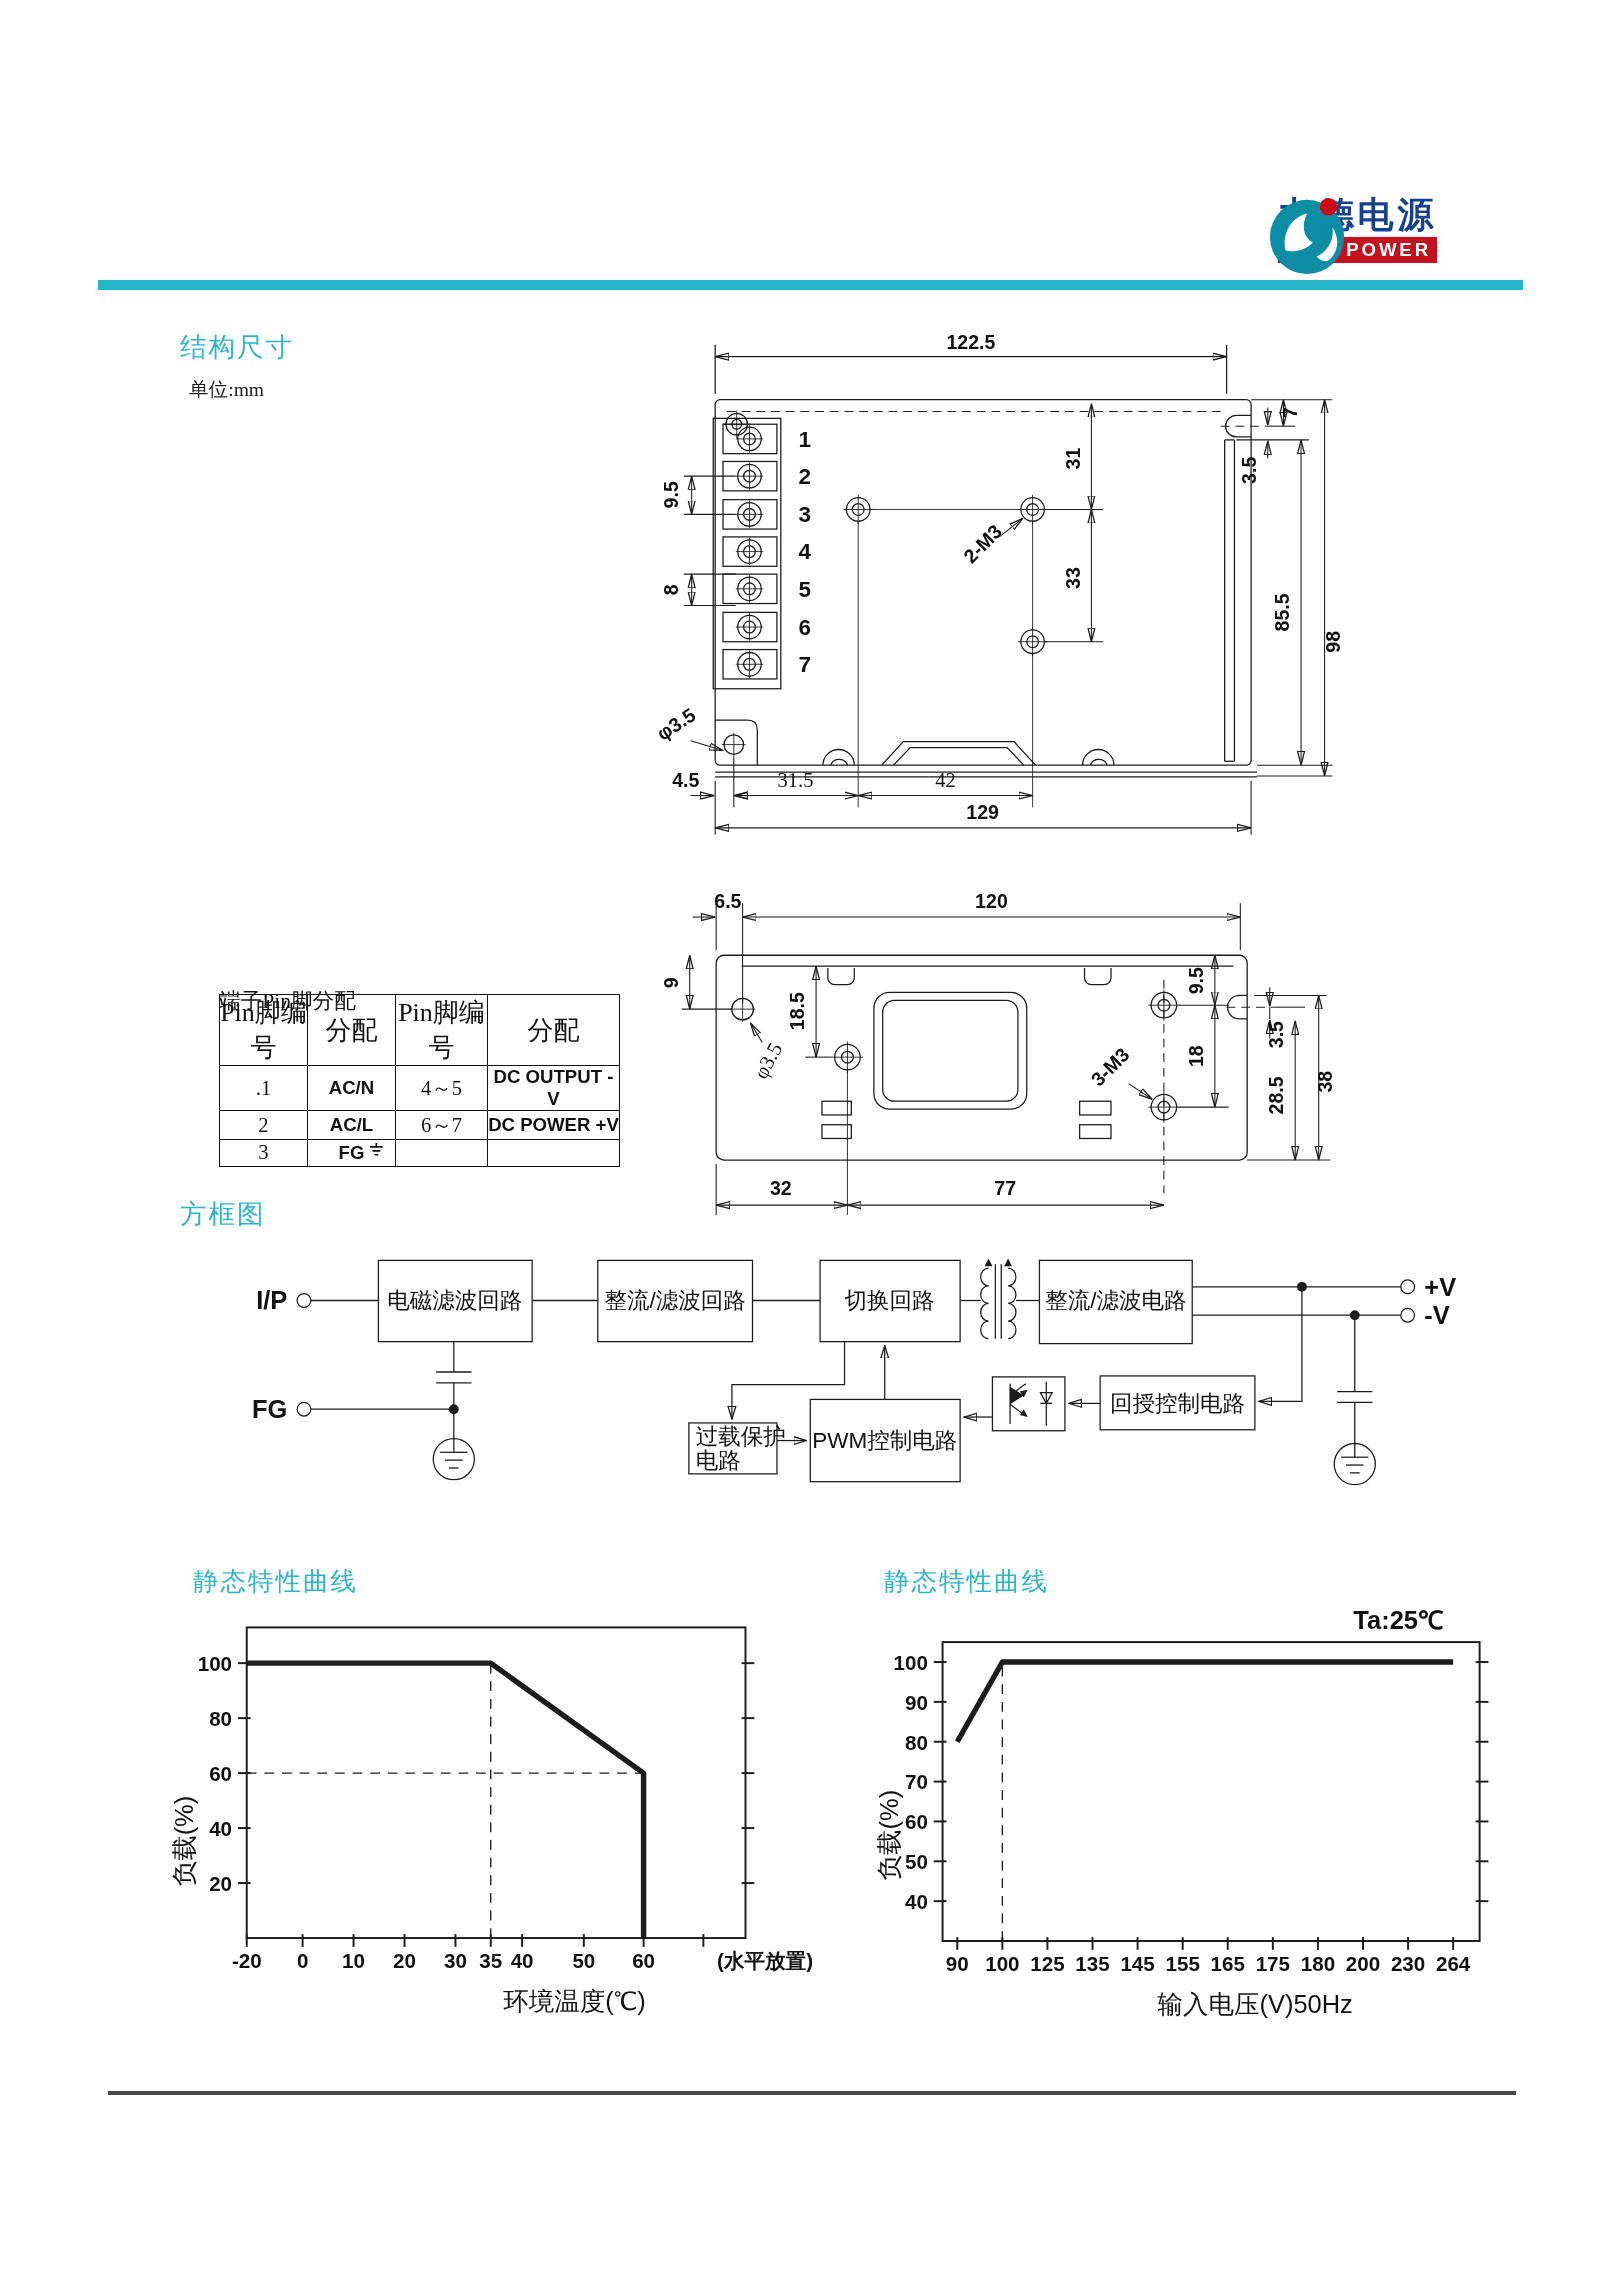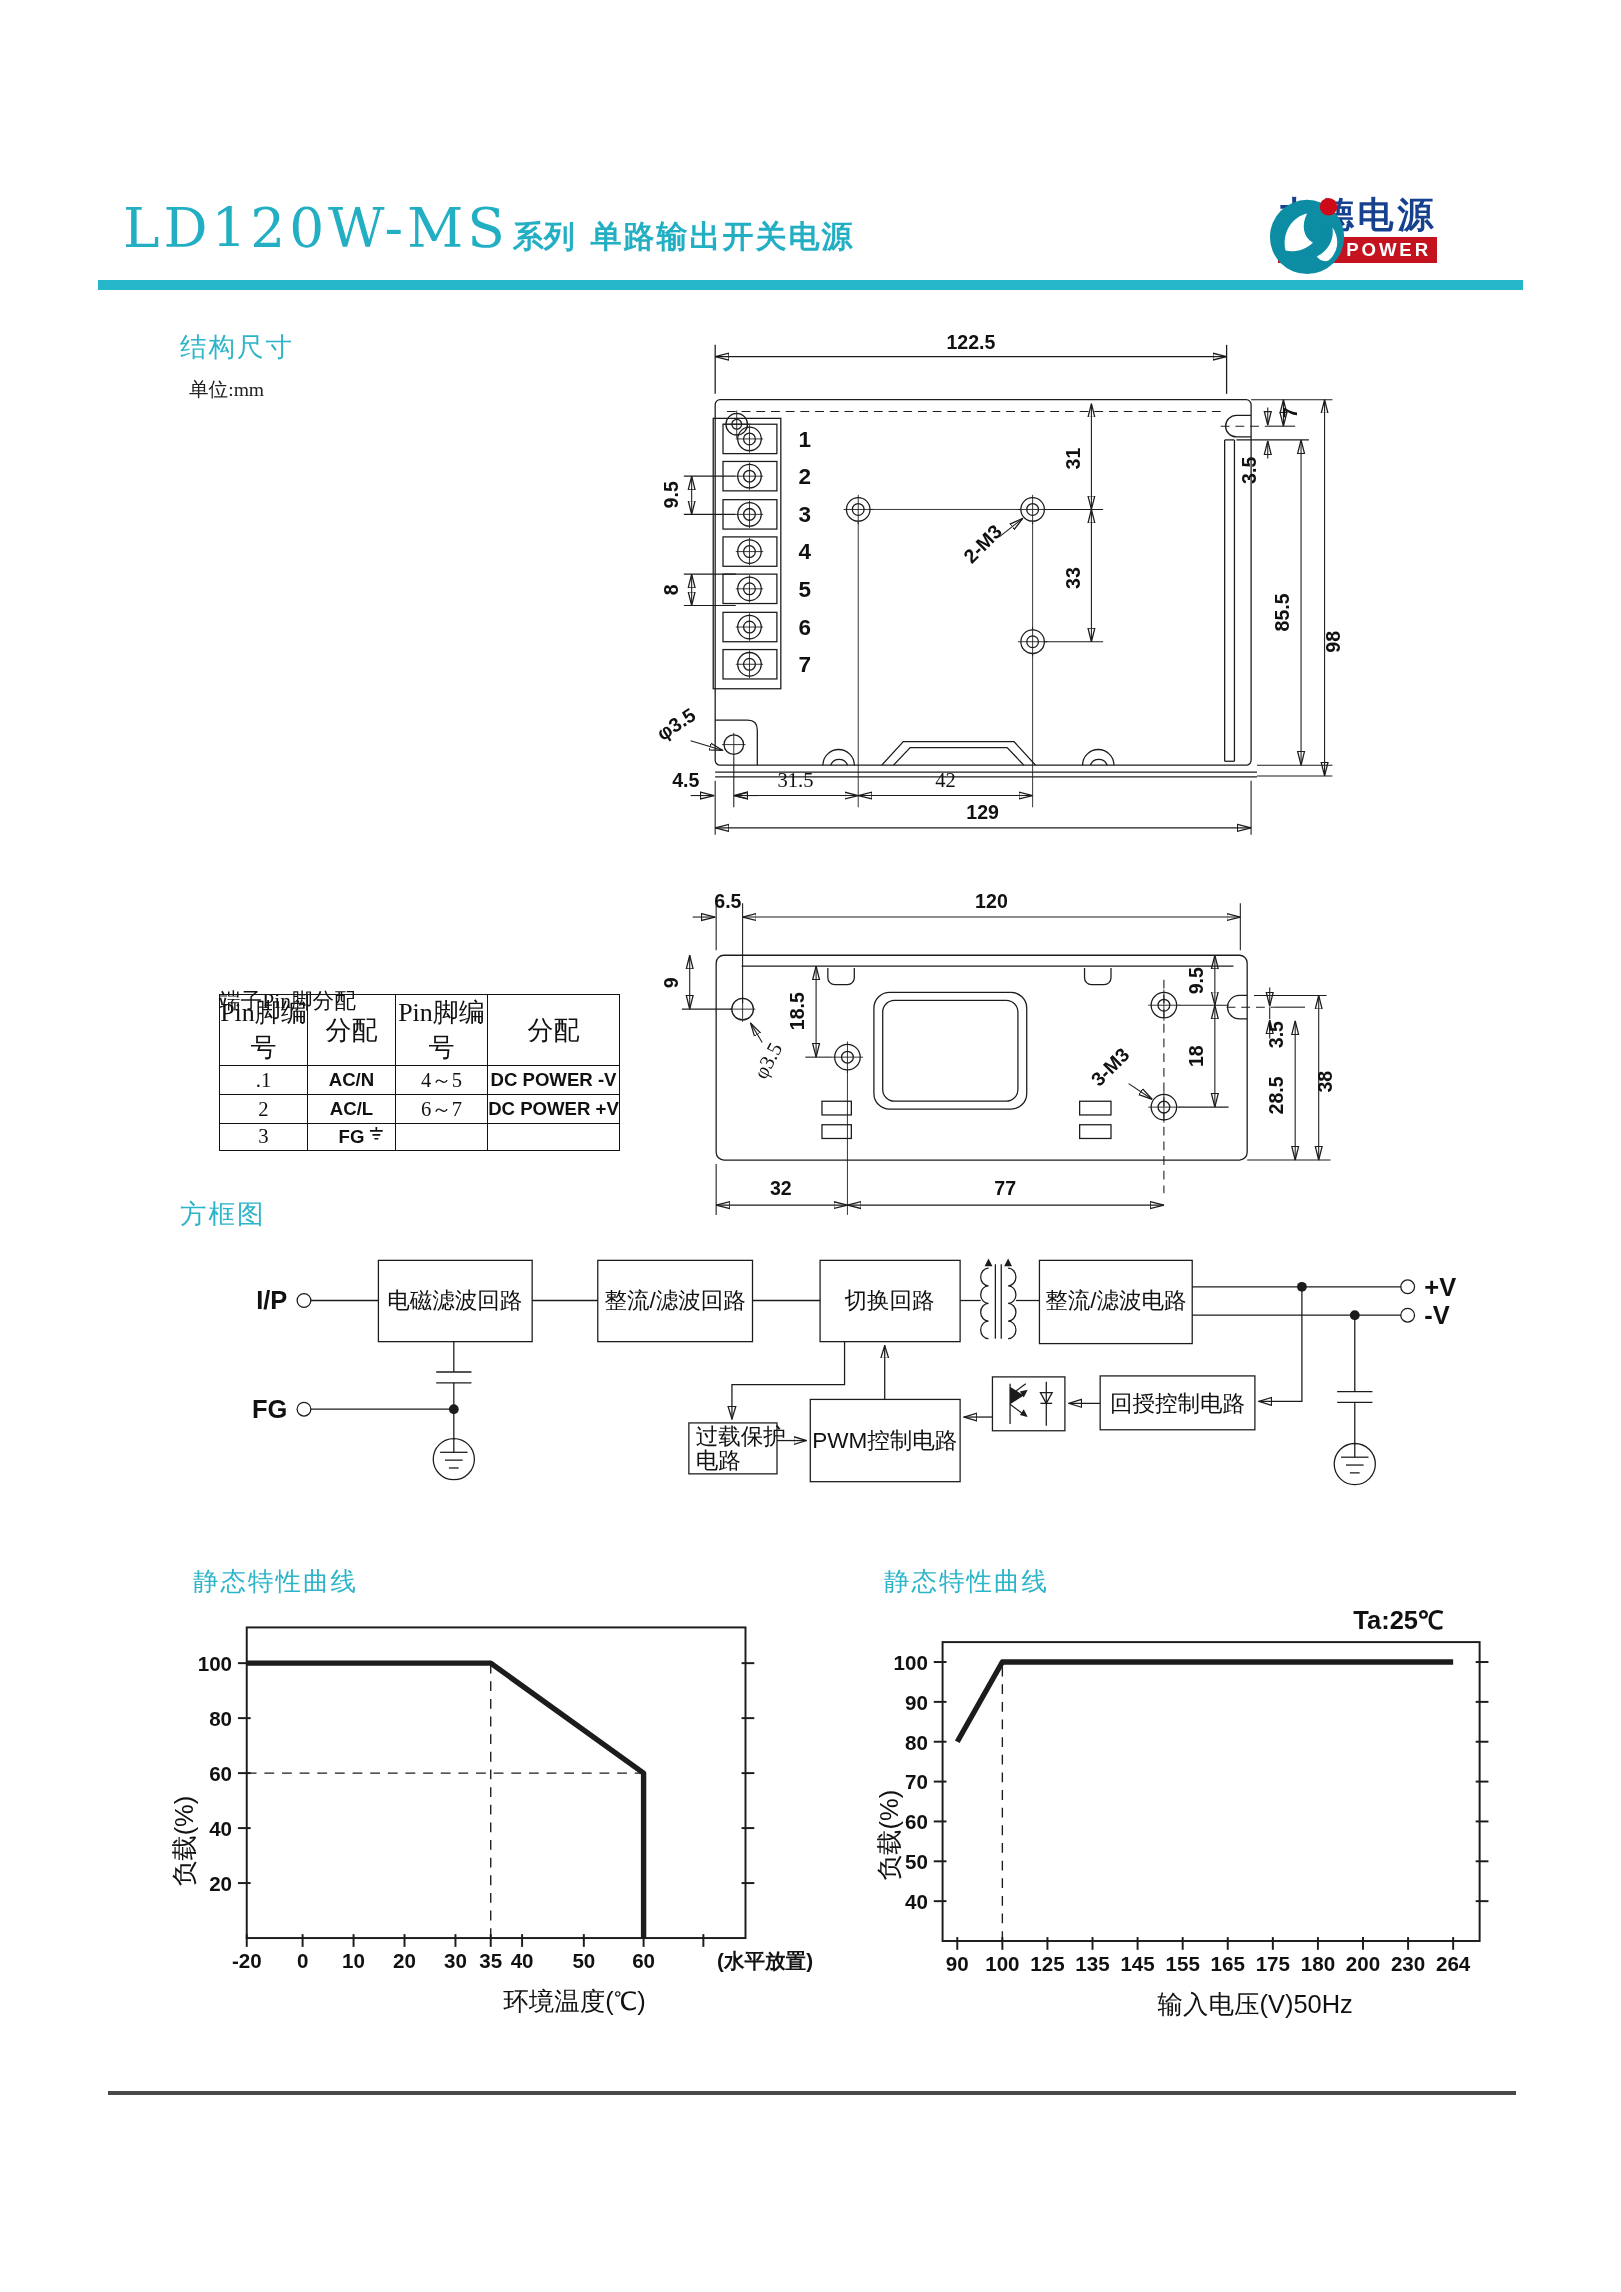--- a/index.html
+++ b/index.html
@@ -48,25 +48,20 @@
   .ctl{font:bold 21px "Liberation Sans",sans-serif;}
   .cax{font:26px "Liberation Sans",sans-serif;}
   .cann{font:bold 26px "Liberation Sans",sans-serif;}
   .footer-rule{position:absolute;left:108px;top:2091px;width:1408px;height:3.9px;background:#4a4a4a;}
 </style>
 </head>
 <body>
 
 <div class="page">
 
-  <div class="title-row">
-    <span class="title-model">LD120W-MS</span>
-      <span class="title-series">系列</span>
-      <span class="title-sub">单路输出开关电源</span>
-  </div>
 
   <div class="logo">
     <svg width="82" height="82" viewBox="0 0 84 84">
       <circle cx="40" cy="44" r="38" fill="#0d8da3"></circle>
       <path d="M18,58 C14,40 24,24 40,20 C34,32 36,44 46,50 C38,58 26,60 18,58 Z" fill="#ffffff"></path>
       <path d="M50,64 C62,58 68,46 66,34 C74,46 72,60 62,68 C58,70 53,68 50,64 Z" fill="#ffffff"></path>
       <path d="M44,56 C52,52 56,44 55,36 C60,44 59,54 52,60 Z" fill="#0d8da3"></path>
       <circle cx="62" cy="13" r="9" fill="#cf0a18"></circle>
     </svg>
     <div class="logo-right">
@@ -95,21 +90,21 @@
         <tr>
       <th>Pin脚编号</th>
       <th>分配</th>
       <th>Pin脚编号</th>
       <th>分配</th>
     </tr>
     <tr>
       <td class="num">.1</td>
       <td class="asg">AC/N</td>
       <td class="num">4～5</td>
-      <td class="asg">DC POWER -V</td>
+      <td class="asg">DC OUTPUT -V</td>
     </tr>
     <tr>
       <td class="num">2</td>
       <td class="asg">AC/L</td>
       <td class="num">6～7</td>
       <td class="asg">DC POWER +V</td>
     </tr>
     <tr>
       <td class="num">3</td>
       <td class="asg"><span>FG</span><svg class="earth-ic" width="16.7" height="15.7" viewBox="0 0 17 16">

